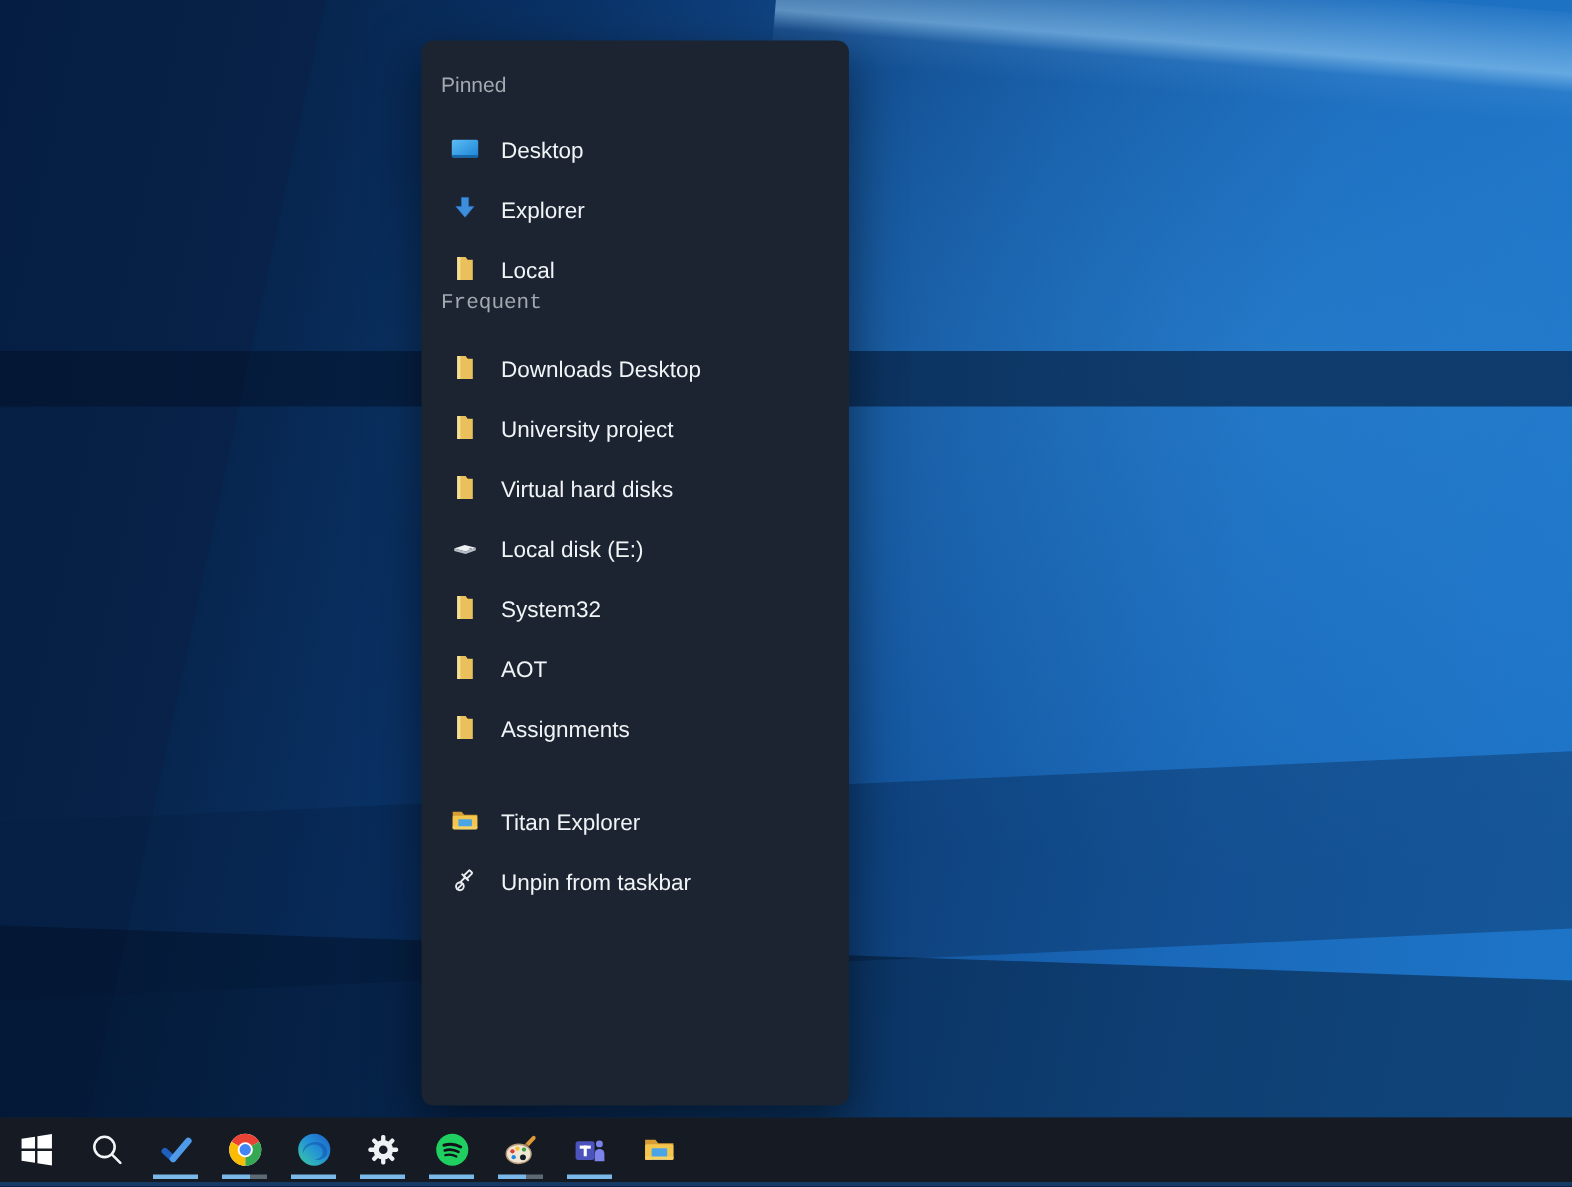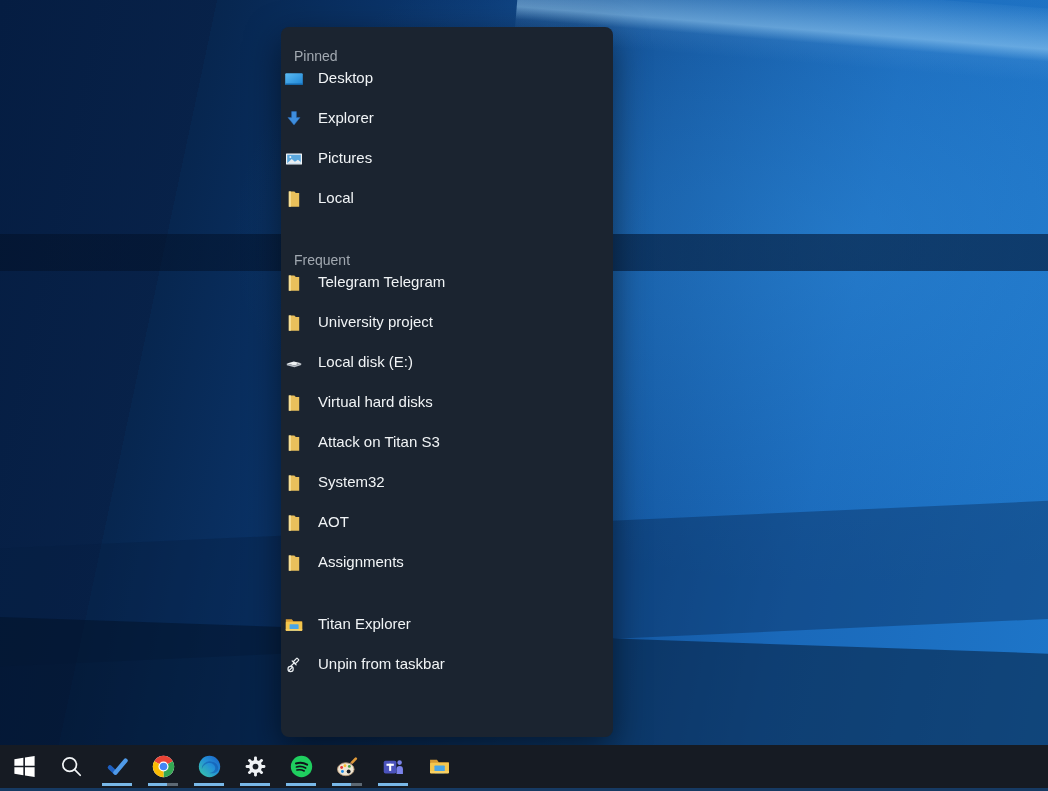--- a/index.html
+++ b/index.html
@@ -26,31 +26,31 @@
   .shade-mid{
     position:absolute;left:-50px;top:524px;width:1180px;height:118px;
     transform:rotate(-2.6deg);background:rgba(6,30,64,.34);
   }
   .shade-low{
     position:absolute;left:-50px;top:636px;width:1180px;height:240px;
     transform:rotate(2deg);background:rgba(3,16,38,.48);
   }
   
   .jumplist{
-    position:absolute;left:281px;top:27px;width:332px;height:710px;
+    position:absolute;left:281px;top:27px;width:285px;height:710px;
     background:#1b2430;border-radius:8px;box-sizing:border-box;
     padding-top:16px;box-shadow:0 12px 34px rgba(0,0,0,.5);
   }
   .jl-header{
     height:26px;line-height:26px;padding-left:13px;
     color:#a2a9b1;font-size:14px;
   }
-  .jl-header.frequent{margin-top:18px;}
+  .jl-header.frequent{margin-top:0;font-family:Liberation Mono, monospace;}
   .jl-item{
-    height:40px;display:flex;align-items:flex-start;padding-left:3px;cursor:default;
+    height:40px;display:flex;align-items:flex-end;padding-left:19px;cursor:default;
   }
   .jl-item .ic{width:20px;height:20px;margin-right:14px;flex:none;display:flex;}
   .jl-item .ic svg{width:100%;height:100%;}
   .jl-item .lbl{color:#f1f4f6;font-size:15px;white-space:nowrap;}
   .jl-spacer{height:22px;}
   
   .taskbar{
     position:absolute;left:0;bottom:3px;width:100%;height:43px;
     background:#161b23;display:flex;align-items:stretch;
   }
@@ -100,83 +100,63 @@
         <span class="ic">
           <svg viewBox="0 0 20 20">
             <path d="M7.6 2.6 h4.8 v6 h3.6 L10 15.9 3.9 8.6 h3.7 Z" fill="#3e8ede" stroke="#2b6db8" stroke-width="0.5"></path>
           </svg>
         </span>
         <span class="lbl">Explorer</span>
       </div>
       <div class="jl-item">
         <span class="ic">
           <svg viewBox="0 0 20 20">
-            <rect x="2" y="4.5" width="16" height="11" rx="0.5" fill="#f2f4f6"></rect>
-            <rect x="3.2" y="5.7" width="13.6" height="8.6" fill="#5aa7dd"></rect>
-            <path d="M3.2 14.3 l4.5-4.2 3.2 2.6 3-2 2.9 2.2 v1.4 z" fill="#e9eef1"></path>
-            <circle cx="6.3" cy="8" r="1" fill="#ffffff" opacity="0.85"></circle>
-          </svg>
-        </span>
-        <span class="lbl">Pictures</span>
-      </div>
-      <div class="jl-item">
-        <span class="ic">
-          <svg viewBox="0 0 20 20">
             <path d="M4.8 2.4 h5.6 l1.4 1.7 h3.4 V17.7 H4.8 Z" fill="#e9c05b"></path>
             <path d="M4.8 2.4 h2.1 V17.7 H4.8 Z" fill="#f6df97"></path>
           </svg>
         </span>
         <span class="lbl">Local</span>
       </div>
       <div class="jl-header frequent">Frequent</div>
       <div class="jl-item">
         <span class="ic">
           <svg viewBox="0 0 20 20">
             <path d="M4.8 2.4 h5.6 l1.4 1.7 h3.4 V17.7 H4.8 Z" fill="#e9c05b"></path>
             <path d="M4.8 2.4 h2.1 V17.7 H4.8 Z" fill="#f6df97"></path>
           </svg>
         </span>
-        <span class="lbl">Telegram Telegram</span>
+        <span class="lbl">Downloads Desktop</span>
       </div>
       <div class="jl-item">
         <span class="ic">
           <svg viewBox="0 0 20 20">
             <path d="M4.8 2.4 h5.6 l1.4 1.7 h3.4 V17.7 H4.8 Z" fill="#e9c05b"></path>
             <path d="M4.8 2.4 h2.1 V17.7 H4.8 Z" fill="#f6df97"></path>
           </svg>
         </span>
         <span class="lbl">University project</span>
+      </div>
+      <div class="jl-item">
+        <span class="ic">
+          <svg viewBox="0 0 20 20">
+            <path d="M4.8 2.4 h5.6 l1.4 1.7 h3.4 V17.7 H4.8 Z" fill="#e9c05b"></path>
+            <path d="M4.8 2.4 h2.1 V17.7 H4.8 Z" fill="#f6df97"></path>
+          </svg>
+        </span>
+        <span class="lbl">Virtual hard disks</span>
       </div>
       <div class="jl-item">
         <span class="ic">
           <svg viewBox="0 0 20 20">
             <path d="M2.8 10.6 L9.8 8.4 L17.2 10.2 L10.4 12.6 Z" fill="#eef1f3"></path>
             <path d="M2.8 10.6 L10.4 12.6 L17.2 10.2 V11.9 L10.4 14.3 L2.8 12.3 Z" fill="#b7bdc4"></path>
             <ellipse cx="13.6" cy="10.8" rx="1.1" ry="0.45" fill="#8f969e"></ellipse>
           </svg>
         </span>
         <span class="lbl">Local disk (E:)</span>
-      </div>
-      <div class="jl-item">
-        <span class="ic">
-          <svg viewBox="0 0 20 20">
-            <path d="M4.8 2.4 h5.6 l1.4 1.7 h3.4 V17.7 H4.8 Z" fill="#e9c05b"></path>
-            <path d="M4.8 2.4 h2.1 V17.7 H4.8 Z" fill="#f6df97"></path>
-          </svg>
-        </span>
-        <span class="lbl">Virtual hard disks</span>
-      </div>
-      <div class="jl-item">
-        <span class="ic">
-          <svg viewBox="0 0 20 20">
-            <path d="M4.8 2.4 h5.6 l1.4 1.7 h3.4 V17.7 H4.8 Z" fill="#e9c05b"></path>
-            <path d="M4.8 2.4 h2.1 V17.7 H4.8 Z" fill="#f6df97"></path>
-          </svg>
-        </span>
-        <span class="lbl">Attack on Titan S3</span>
       </div>
       <div class="jl-item">
         <span class="ic">
           <svg viewBox="0 0 20 20">
             <path d="M4.8 2.4 h5.6 l1.4 1.7 h3.4 V17.7 H4.8 Z" fill="#e9c05b"></path>
             <path d="M4.8 2.4 h2.1 V17.7 H4.8 Z" fill="#f6df97"></path>
           </svg>
         </span>
         <span class="lbl">System32</span>
       </div>

